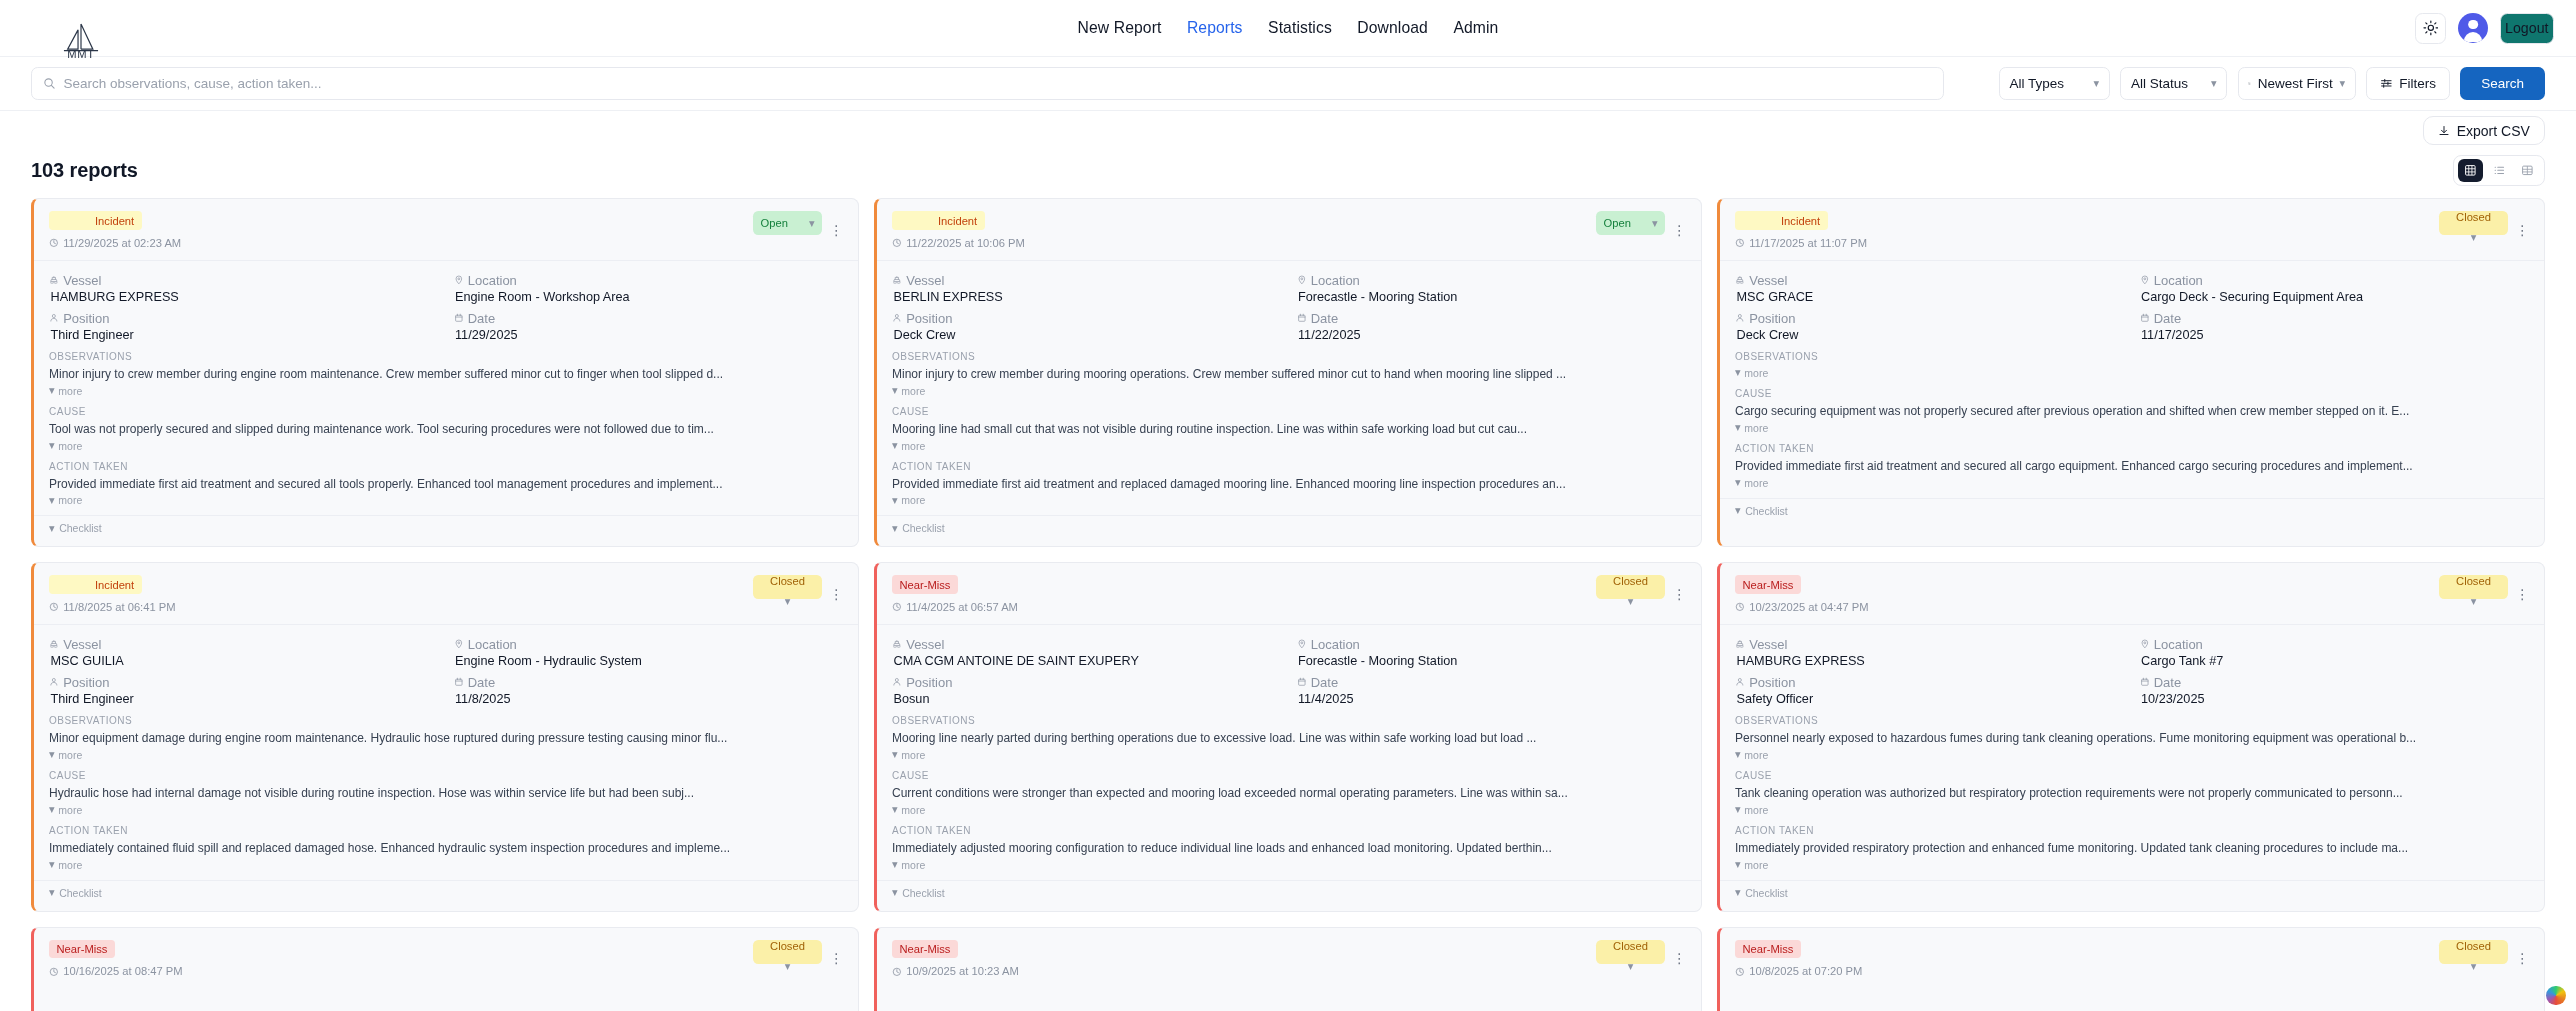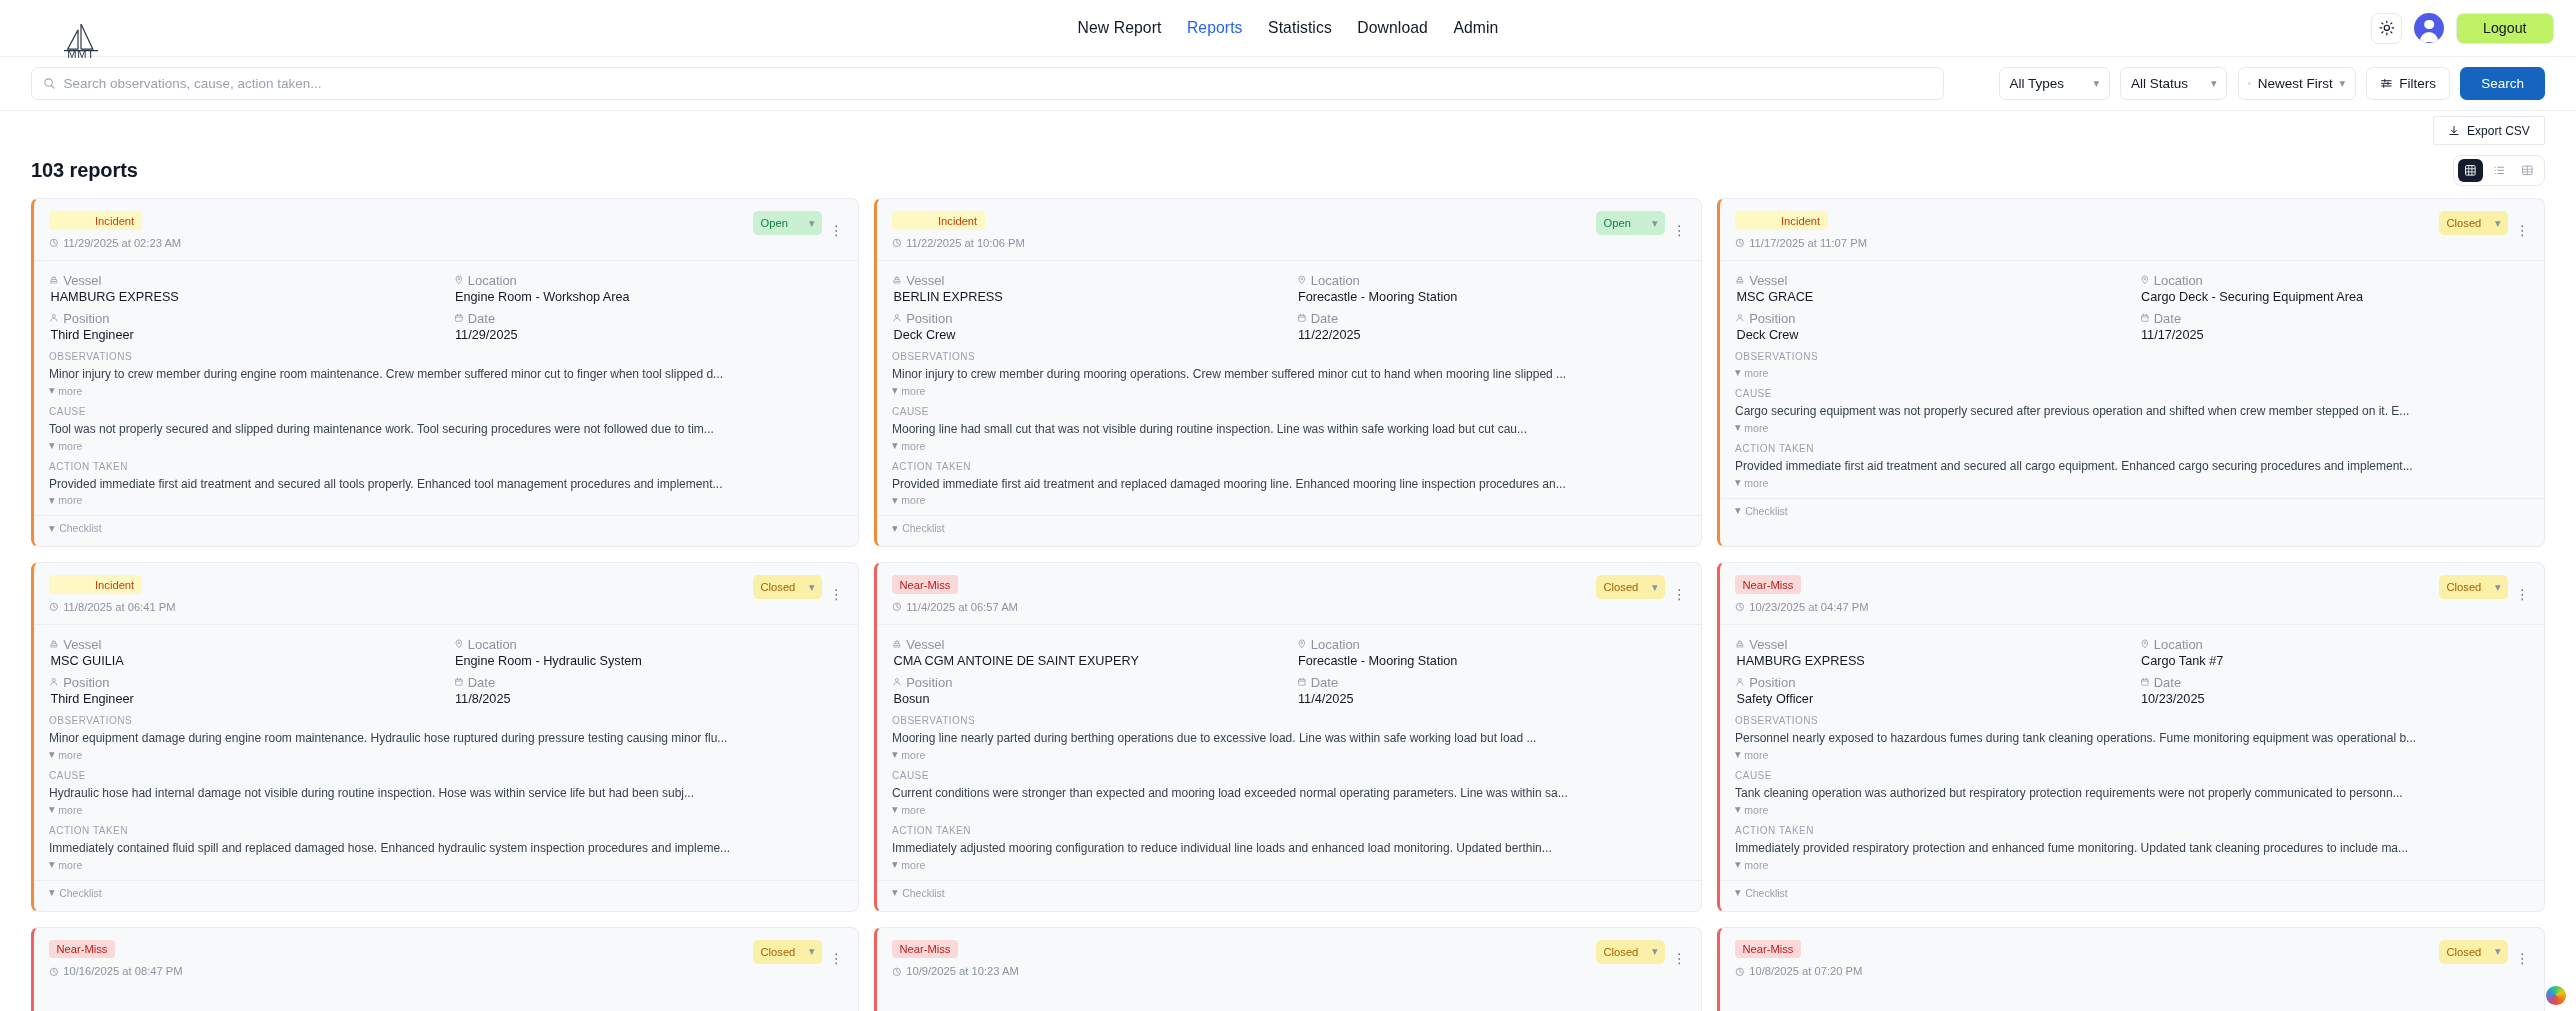--- a/index.html
+++ b/index.html
@@ -45,22 +45,22 @@
   }
   .avatar .head {
     width: 9.7px; height: 9.7px; border-radius: 50%; background: #fff;
     position: absolute; top: 6.7px; left: 50%; transform: translateX(-50%);
   }
   .avatar .body {
     width: 18px; height: 10.5px; border-radius: 9px 9px 0 0; background: #fff;
     position: absolute; bottom: 0.7px; left: 50%; transform: translateX(-50%);
   }
   .logout-btn {
-    height: 31px; padding: 0 26px; border: 0.7px solid #e6e8ee; border-radius: 7.5px;
-    background: #bef264; font-size: 14.2px; color: #111827; cursor: pointer;
+    height: 31px; padding: 0 4px; border: 0.7px solid #e6e8ee; border-radius: 7.5px;
+    background: #0f766e; font-size: 14.2px; color: #111827; cursor: pointer;
     font-family: inherit; display:flex; align-items:center;
   }
 
   
   .searchbar {
     height: 54px; border-bottom: 0.7px solid #eef0f4; background: #fff;
     display: flex; align-items: center; padding: 0 31px; gap: 10.5px;
   }
   .search-field {
     flex: 1; height: 33px; border: 0.7px solid #e6e8ee; border-radius: 6.7px;
@@ -88,23 +88,23 @@
   }
   .search-btn {
     height: 33px; padding: 0 21px; border: none; border-radius: 6.7px;
     background: #1565c0; color: #fff; font-size: 13.5px; cursor: pointer;
     font-family: inherit;
   }
 
   
   .exportrow { height: 39px; display: flex; align-items: center; justify-content: flex-end; padding: 0 31px; }
   .export-btn {
-    height: 28.5px; padding: 0 14.2px; border: 0.7px solid #e6e8ee; border-radius: 2px;
+    height: 28.5px; padding: 0 14.2px; border: 0.7px solid #e6e8ee; border-radius: 10px;
     background: #fff; display: flex; align-items: center; gap: 6.7px;
-    font-size: 12px; color: #111827; cursor: pointer; font-family: inherit;
+    font-size: 14px; color: #111827; cursor: pointer; font-family: inherit;
   }
 
   
   .countrow {
     display: flex; align-items: center; justify-content: space-between;
     padding: 4.5px 31px 12px 31px;
   }
   .count-title { font-size: 20px; font-weight: bold; color: #111827; letter-spacing: -0.1px; }
   .viewtoggle {
     display: flex; align-items: center; gap: 3px; border: 0.7px solid #e6e8ee;
@@ -142,21 +142,21 @@
     margin-top: 7.5px; font-size: 11.2px; color: #8b93a1;
     display: flex; align-items: center; gap: 4.5px;
   }
   .head-right { display: flex; align-items: flex-end; gap: 7.5px; }
   .status-pill {
     height: 24px; min-width: 69px; border-radius: 5.2px; display: flex;
     align-items: center; justify-content: space-between; padding: 0 7.5px;
     font-size: 11.2px; cursor: pointer; gap: 9px;
   }
   .status-pill.open { background: #c9f0d2; color: #15803d; }
-  .status-pill.closed { background: #fbf0a8; color: #a16207; }
+  .status-pill.closed { background: #fbf0a8; color: #a16207; flex-direction: column; }
   .kebab { color: #6b7280; font-size: 13.5px; line-height: .7; cursor: pointer; letter-spacing: 0; }
 
   .meta-grid {
     padding: 12px 15px 9px 15px; display: grid;
     grid-template-columns: 1fr 1fr; gap: 6.7px 15px;
   }
   .meta-label {
     font-size: 13px; color: #8b93a1; display: flex; align-items: center; gap: 4.5px;
   }
   .meta-value { font-size: 12.7px; color: #111827; padding-left: 1.5px; margin-top: 2.2px; }

